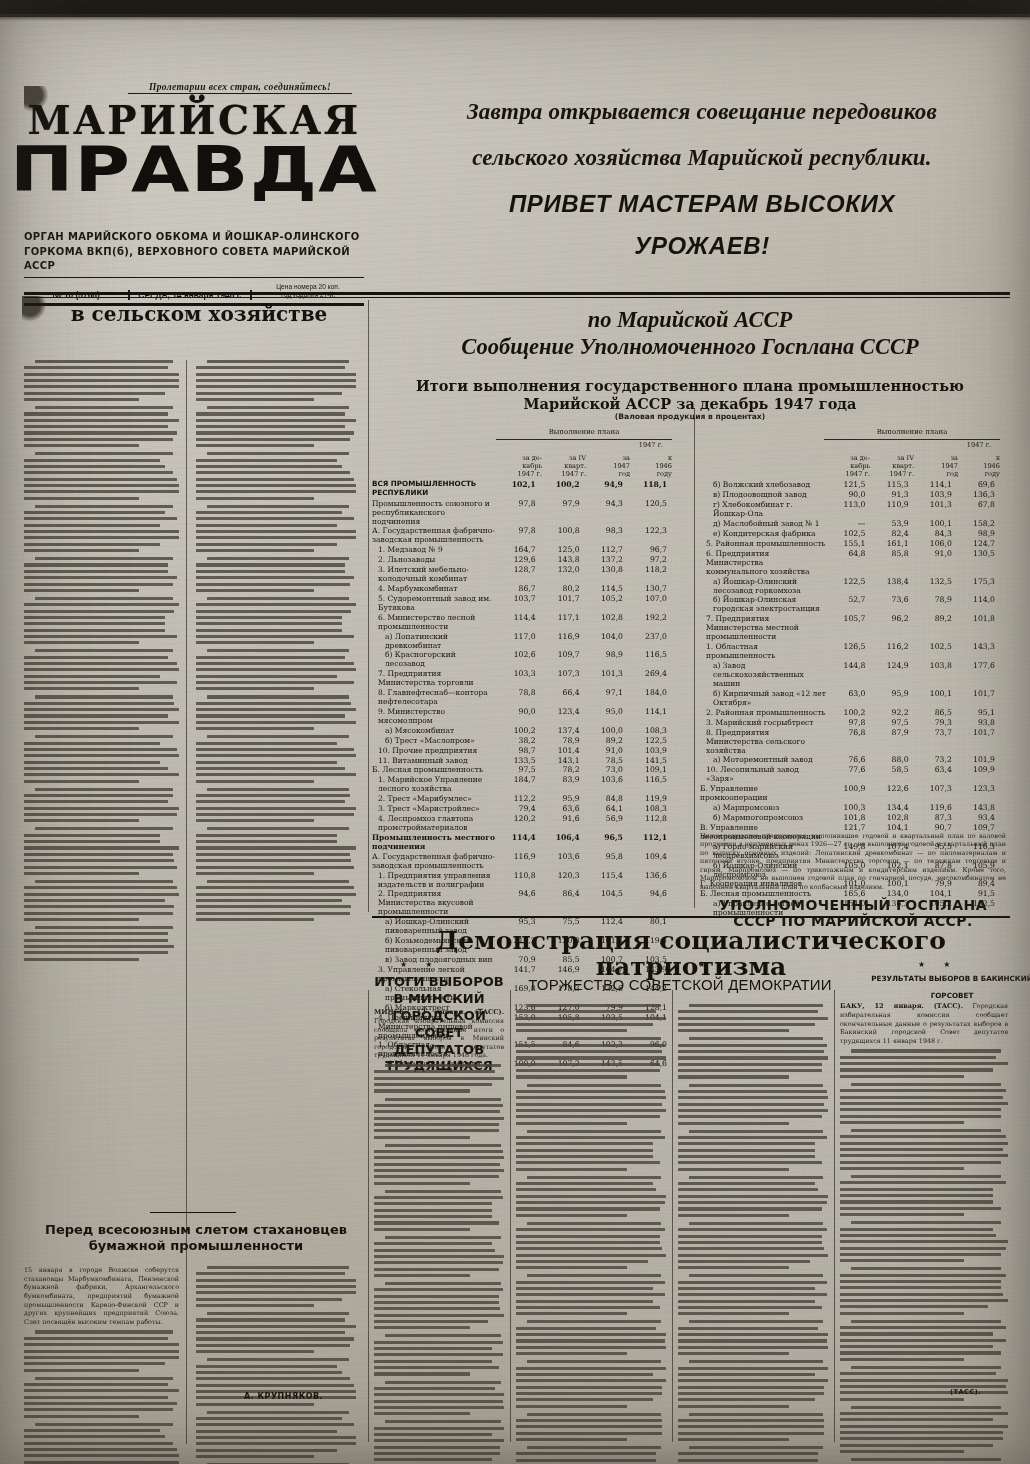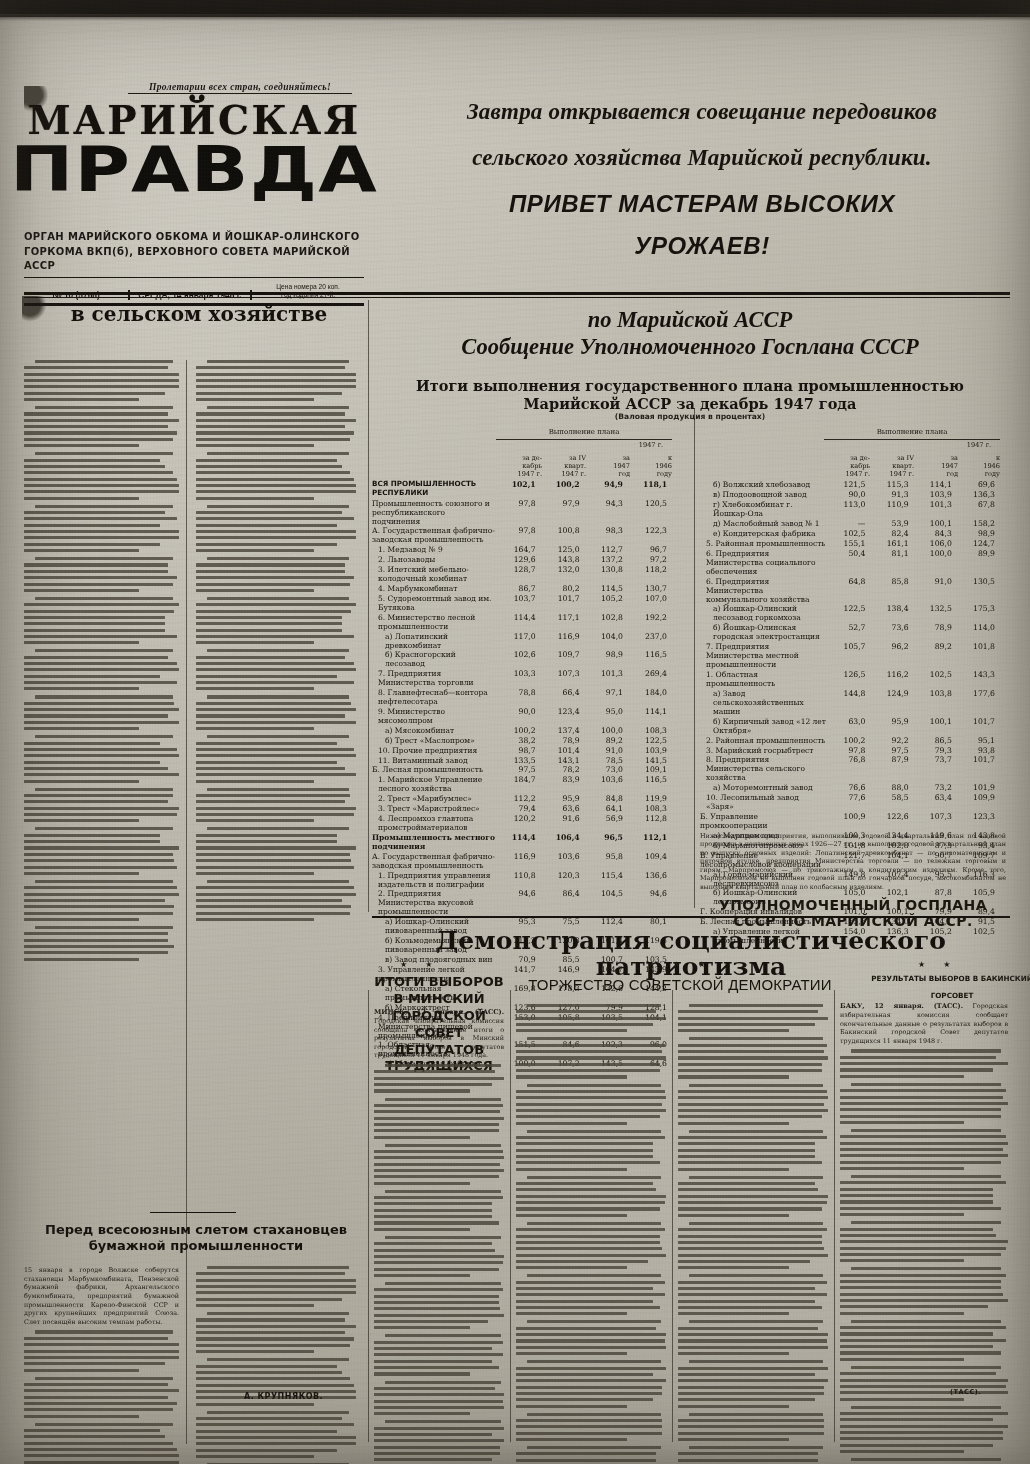--- a/index.html
+++ b/index.html
@@ -892,27 +892,20 @@
               <td class="v">98,9</td>
             </tr>
             <tr>
               <td class="lab ind1">5. Районная промышленность</td>
               <td class="v">155,1</td>
               <td class="v">161,1</td>
               <td class="v">106,0</td>
               <td class="v">124,7</td>
             </tr>
             <tr>
-              <td class="lab ind1">6. Предприятия Министерства социального обеспечения</td>
-              <td class="v">50,4</td>
-              <td class="v">81,1</td>
-              <td class="v">100,0</td>
-              <td class="v">89,9</td>
-            </tr>
-            <tr>
               <td class="lab ind1">6. Предприятия Министерства коммунального хозяйства</td>
               <td class="v">64,8</td>
               <td class="v">85,8</td>
               <td class="v">91,0</td>
               <td class="v">130,5</td>
             </tr>
             <tr>
               <td class="lab ind2">а) Йошкар-Олинский лесозавод горкомхоза</td>
               <td class="v">122,5</td>
               <td class="v">138,4</td>

